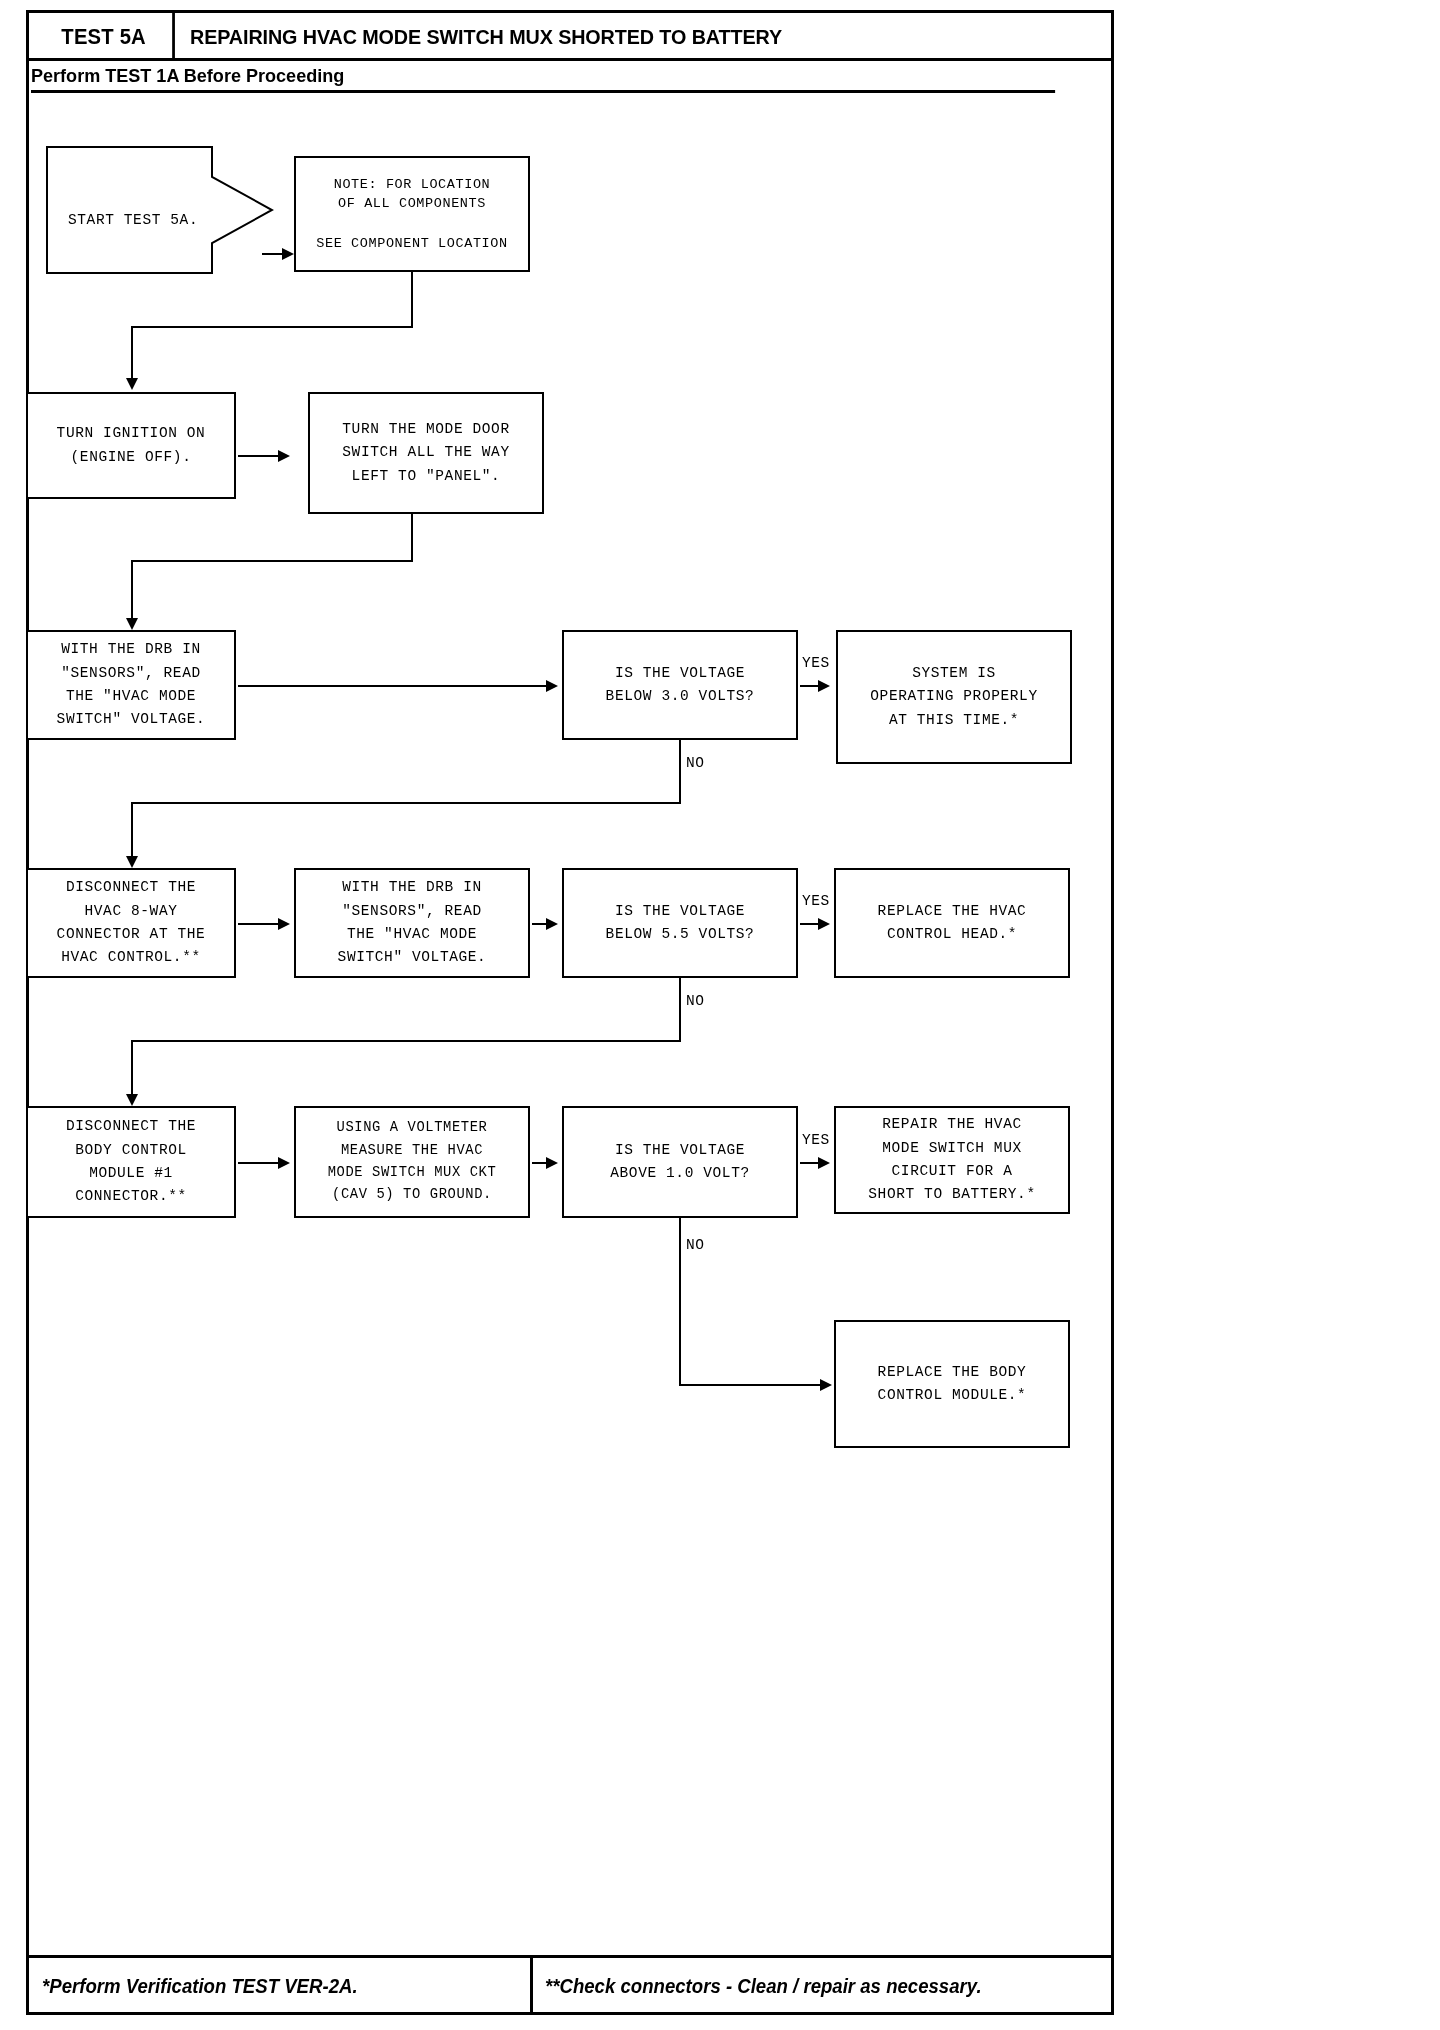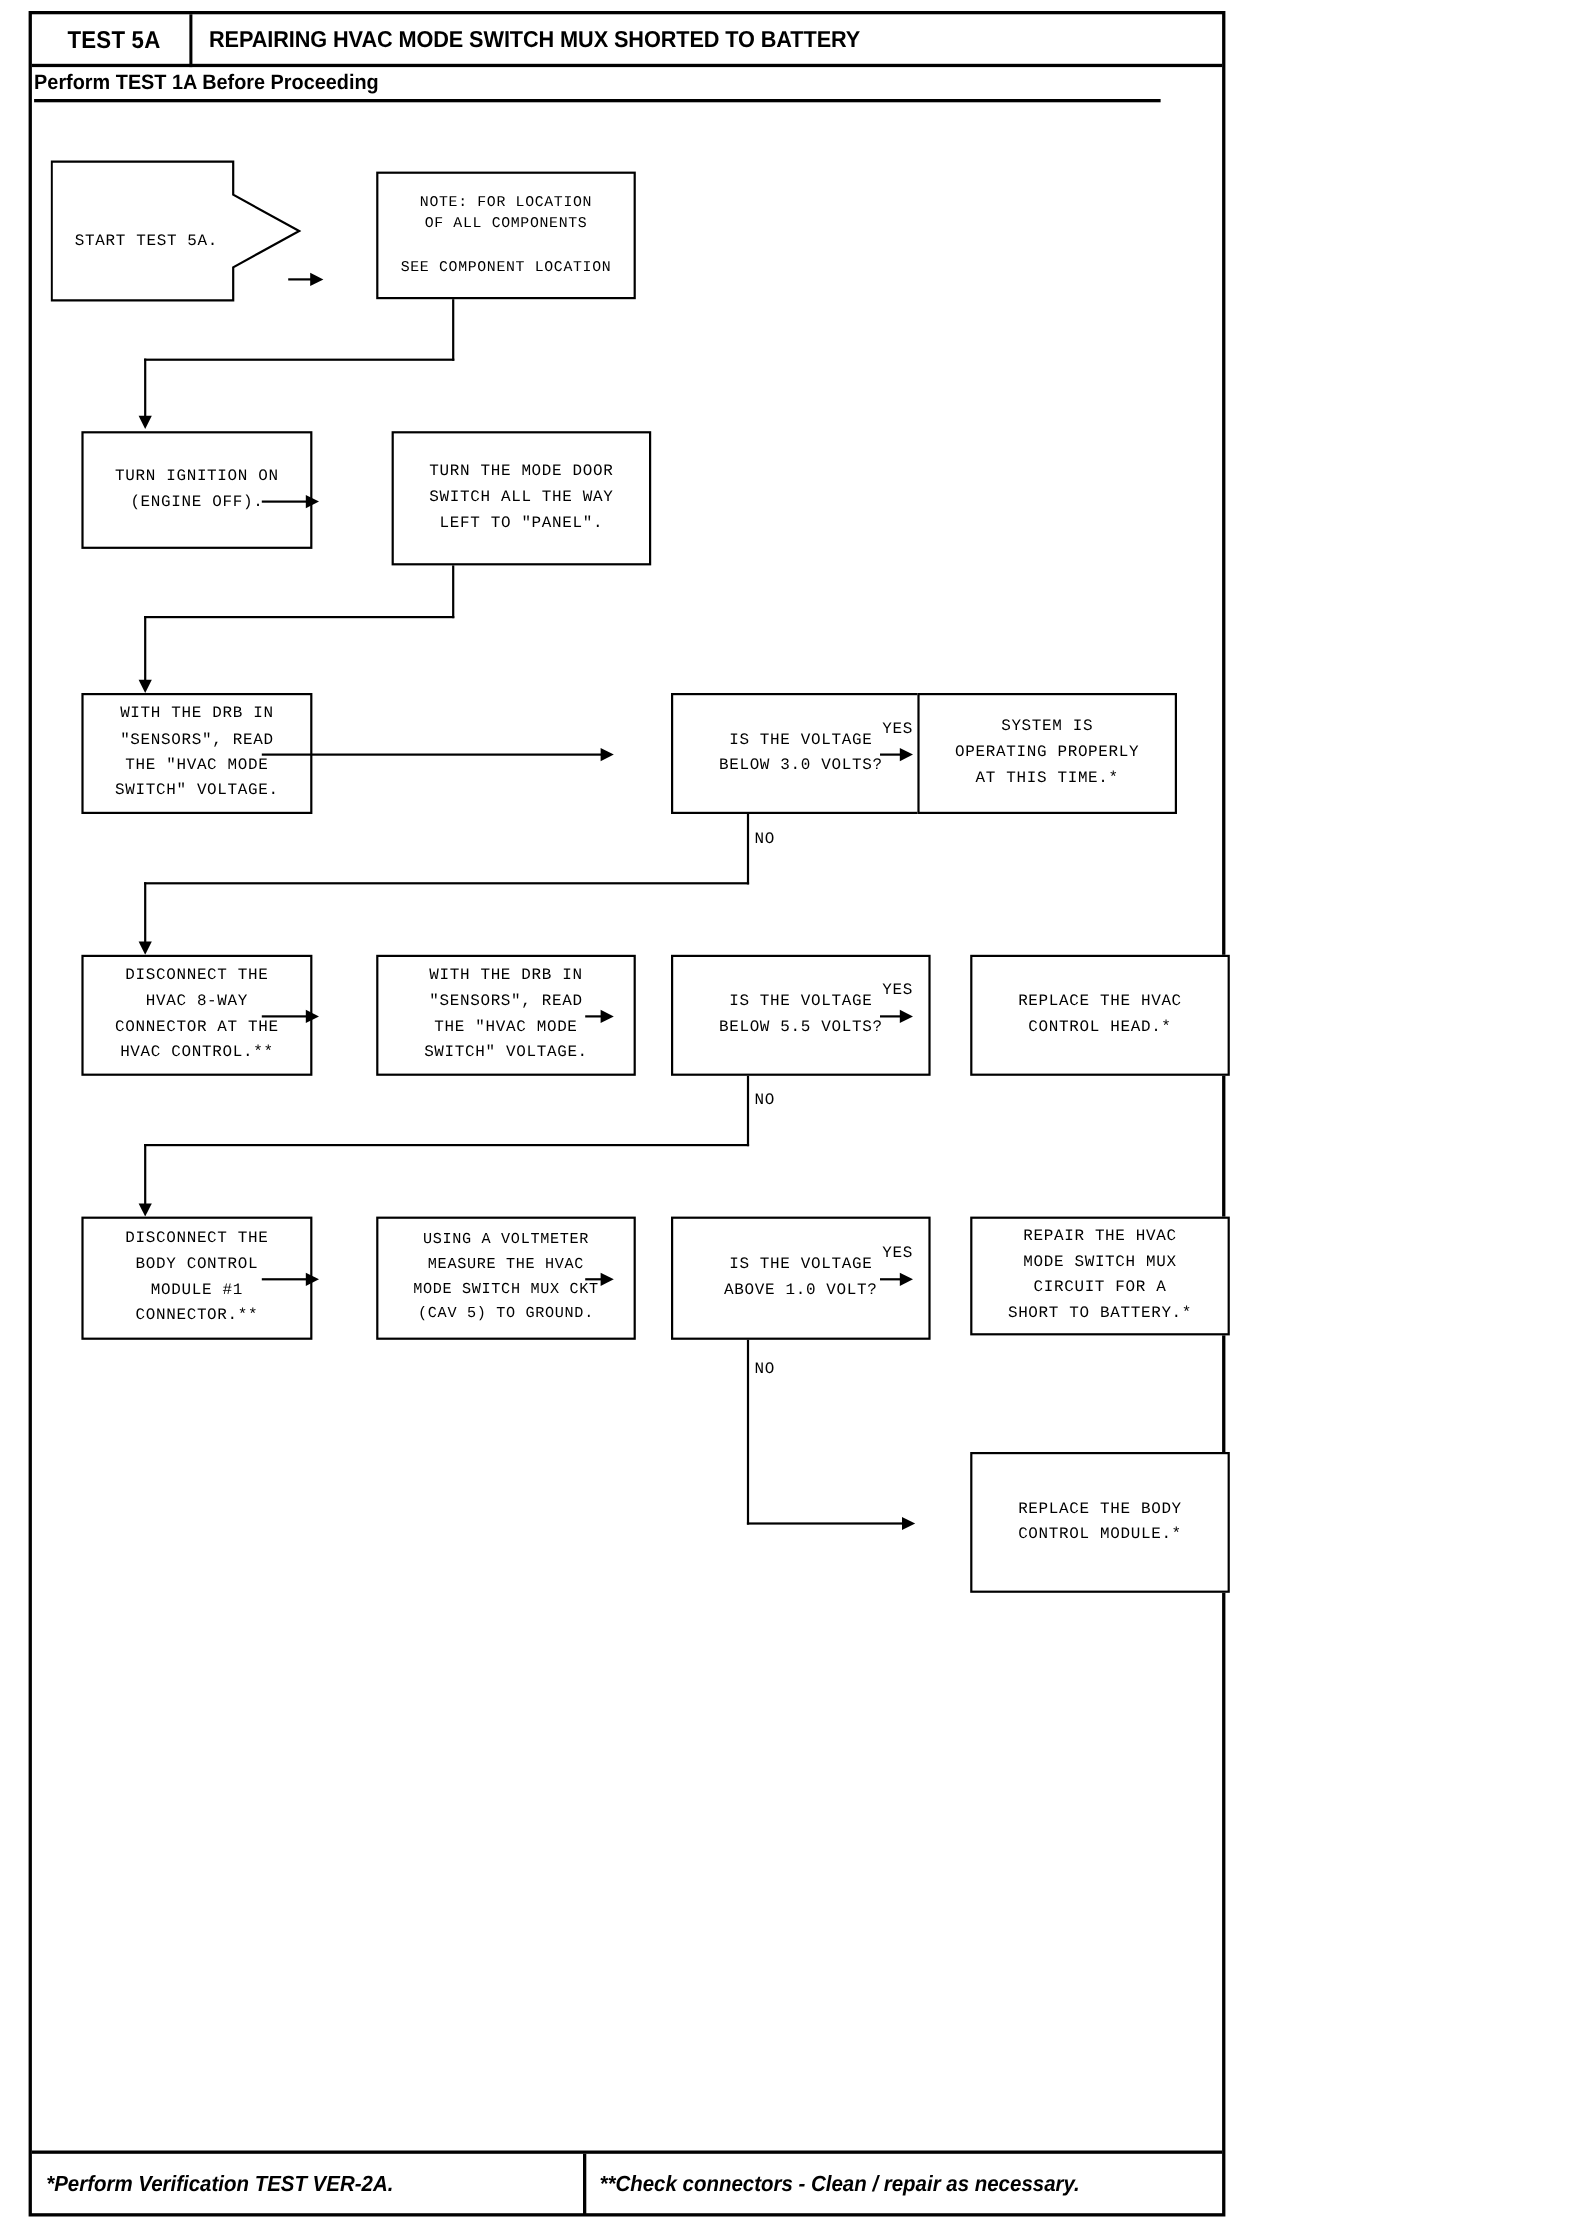--- a/index.html
+++ b/index.html
@@ -134,21 +134,20 @@
     display: flex;
     align-items: center;
     justify-content: center;
     text-align: center;
     font-family: "Liberation Mono", monospace;
     font-size: 14.5px;
     line-height: 1.62;
     letter-spacing: 0.6px;
     white-space: pre-line;
     padding: 2px 4px;
-    margin-left: 48px;
   }
 
   
   .start-node {
     position: absolute;
     box-sizing: border-box;
     display: flex;
     align-items: center;
     justify-content: flex-start;
     padding-left: 22px;
@@ -247,21 +246,21 @@
   <div class="arrowhead arrow-down" style="left:126px; top:618px;"></div>
 
   <div class="node" style="left:26px; top:630px; width:210px; height:110px;">WITH THE DRB IN
 "SENSORS", READ
 THE "HVAC MODE
 SWITCH" VOLTAGE.</div>
 
   <div class="node" style="left:562px; top:630px; width:236px; height:110px;">IS THE VOLTAGE
 BELOW 3.0 VOLTS?</div>
 
-  <div class="node" style="left:786px; top:630px; width:236px; height:110px;">SYSTEM IS
+  <div class="node" style="left:836px; top:630px; width:236px; height:134px;">SYSTEM IS
 OPERATING PROPERLY
 AT THIS TIME.*</div>
 
   <div class="ln ln-h" style="left:238px; top:685px; width:310px;"></div>
   <div class="arrowhead arrow-right" style="left:546px; top:680px;"></div>
 
   <div class="ln ln-h" style="left:800px; top:685px; width:20px;"></div>
   <div class="arrowhead arrow-right" style="left:818px; top:680px;"></div>
   <div class="edge-label" style="left:802px; top:655px;">YES</div>
 

